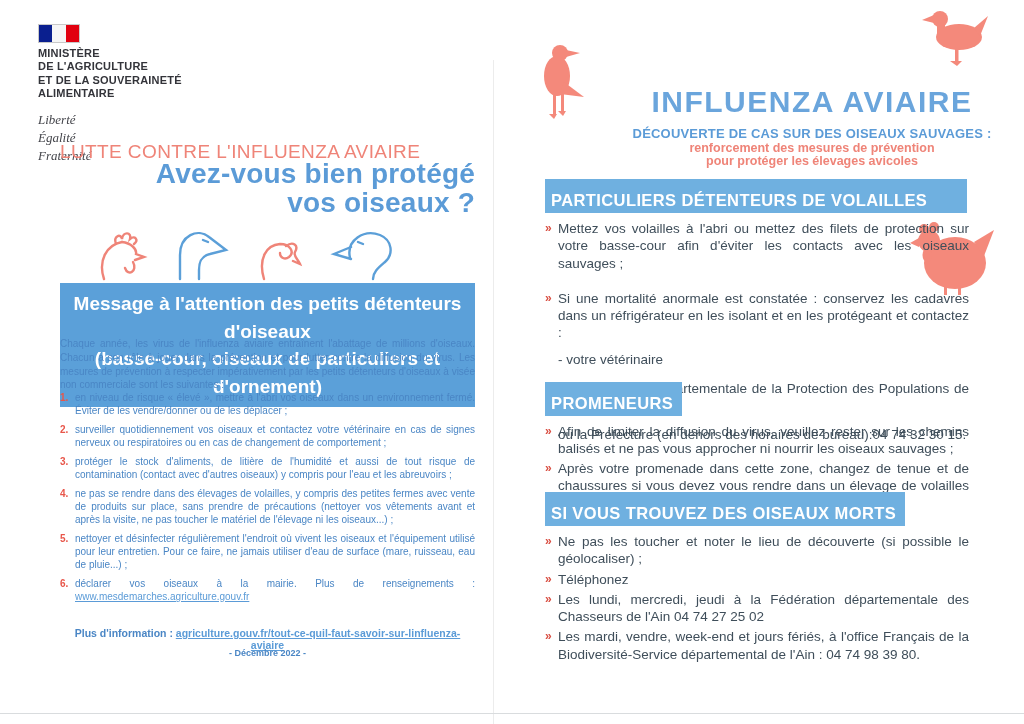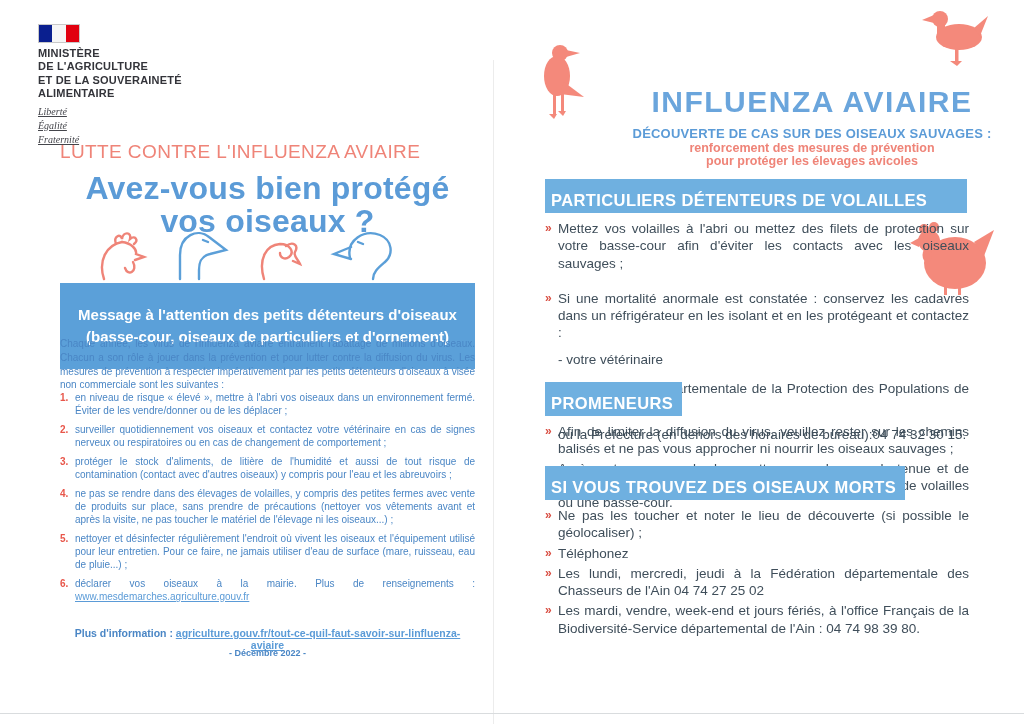--- a/index.html
+++ b/index.html
@@ -18,31 +18,31 @@
   .scan-bottom{position:absolute;left:0;top:713px;width:1024px;height:1px;background:#d9dcde;}
 
   
   .gov-logo{position:absolute;left:38px;top:24px;}
   .flag{display:flex;width:40px;height:17px;margin-bottom:4px;border:0.5px solid #c9c9c9;}
   .flag span{flex:1;}
   .flag .b{background:#0a1f8f;}
   .flag .w{background:#f6f6f6;}
   .flag .r{background:#e1000f;}
   .ministry{font-size:11px;font-weight:bold;color:#33343a;line-height:1.22;letter-spacing:0.2px;}
-  .motto{margin-top:4px;font-family:"Liberation Serif", serif;font-style:italic;font-size:10px;color:#44454b;line-height:1.4;text-decoration:underline;}
+  .motto{margin-top:10px;font-family:"Liberation Serif", serif;font-style:italic;font-size:13px;color:#44454b;line-height:1.4;}
 
   .lcol{position:absolute;left:60px;width:415px;}
   .overtitle{top:141px;font-size:19px;color:#ef8478;letter-spacing:0.4px;font-weight:500;}
-  .big-title{top:172px;text-align:center;font-size:32px;line-height:1.02;font-weight:bold;color:#5b9bd7;letter-spacing:0.2px;}
+  .big-title{top:160px;text-align:right;font-size:28px;line-height:1.02;font-weight:bold;color:#5b9bd7;letter-spacing:0.2px;}
 
   .birds-line{position:absolute;left:92px;top:213px;}
 
   .banner-blue{
     top:283px;background:#5ba0d9;color:#fff;text-align:center;
-    font-size:15px;font-weight:bold;line-height:1.45;padding:21px 6px;box-sizing:border-box;
+    font-size:19px;font-weight:bold;line-height:1.45;padding:7px 6px;box-sizing:border-box;
   }
   .intro{top:337px;font-size:10px;color:#4a86c5;line-height:1.38;text-align:justify;}
   .nlist{top:391px;}
   .li{display:flex;margin-bottom:5.5px;font-size:10px;line-height:1.32;color:#4a86c5;text-align:justify;}
   .li .num{color:#e8564a;font-weight:bold;width:15px;flex:0 0 15px;}
   .doc-link{color:#5b9bd7;text-decoration:underline;cursor:pointer;}
 
   .banner-coral{
     top:566px;left:78px;width:380px;position:absolute;
     background:#f29180;color:#fdfdfd;text-align:center;
@@ -243,21 +243,21 @@
     <div class="bullet">
       <span class="mark">»</span>
       <span>Afin de limiter la diffusion du virus, veuillez rester sur les chemins balisés et ne pas vous approcher ni nourrir les oiseaux sauvages ;</span>
     </div>
     <div class="bullet" style="margin-top:2px;">
       <span class="mark">»</span>
       <span>Après votre promenade dans cette zone, changez de tenue et de chaussures si vous devez vous rendre dans un élevage de volailles ou une basse-cour.</span>
     </div>
   </div>
 
-  <div class="sec" style="top:466px;">
+  <div class="sec" style="top:492px;">
     <span class="sec-header">SI VOUS TROUVEZ DES OISEAUX MORTS</span>
     <div class="bullet">
       <span class="mark">»</span>
       <span>Ne pas les toucher et noter le lieu de découverte (si possible le géolocaliser) ;</span>
     </div>
     <div class="bullet" style="margin-top:3px;">
       <span class="mark">»</span>
       <span>Téléphonez</span>
     </div>
     <div class="bullet" style="margin-top:3px;">

